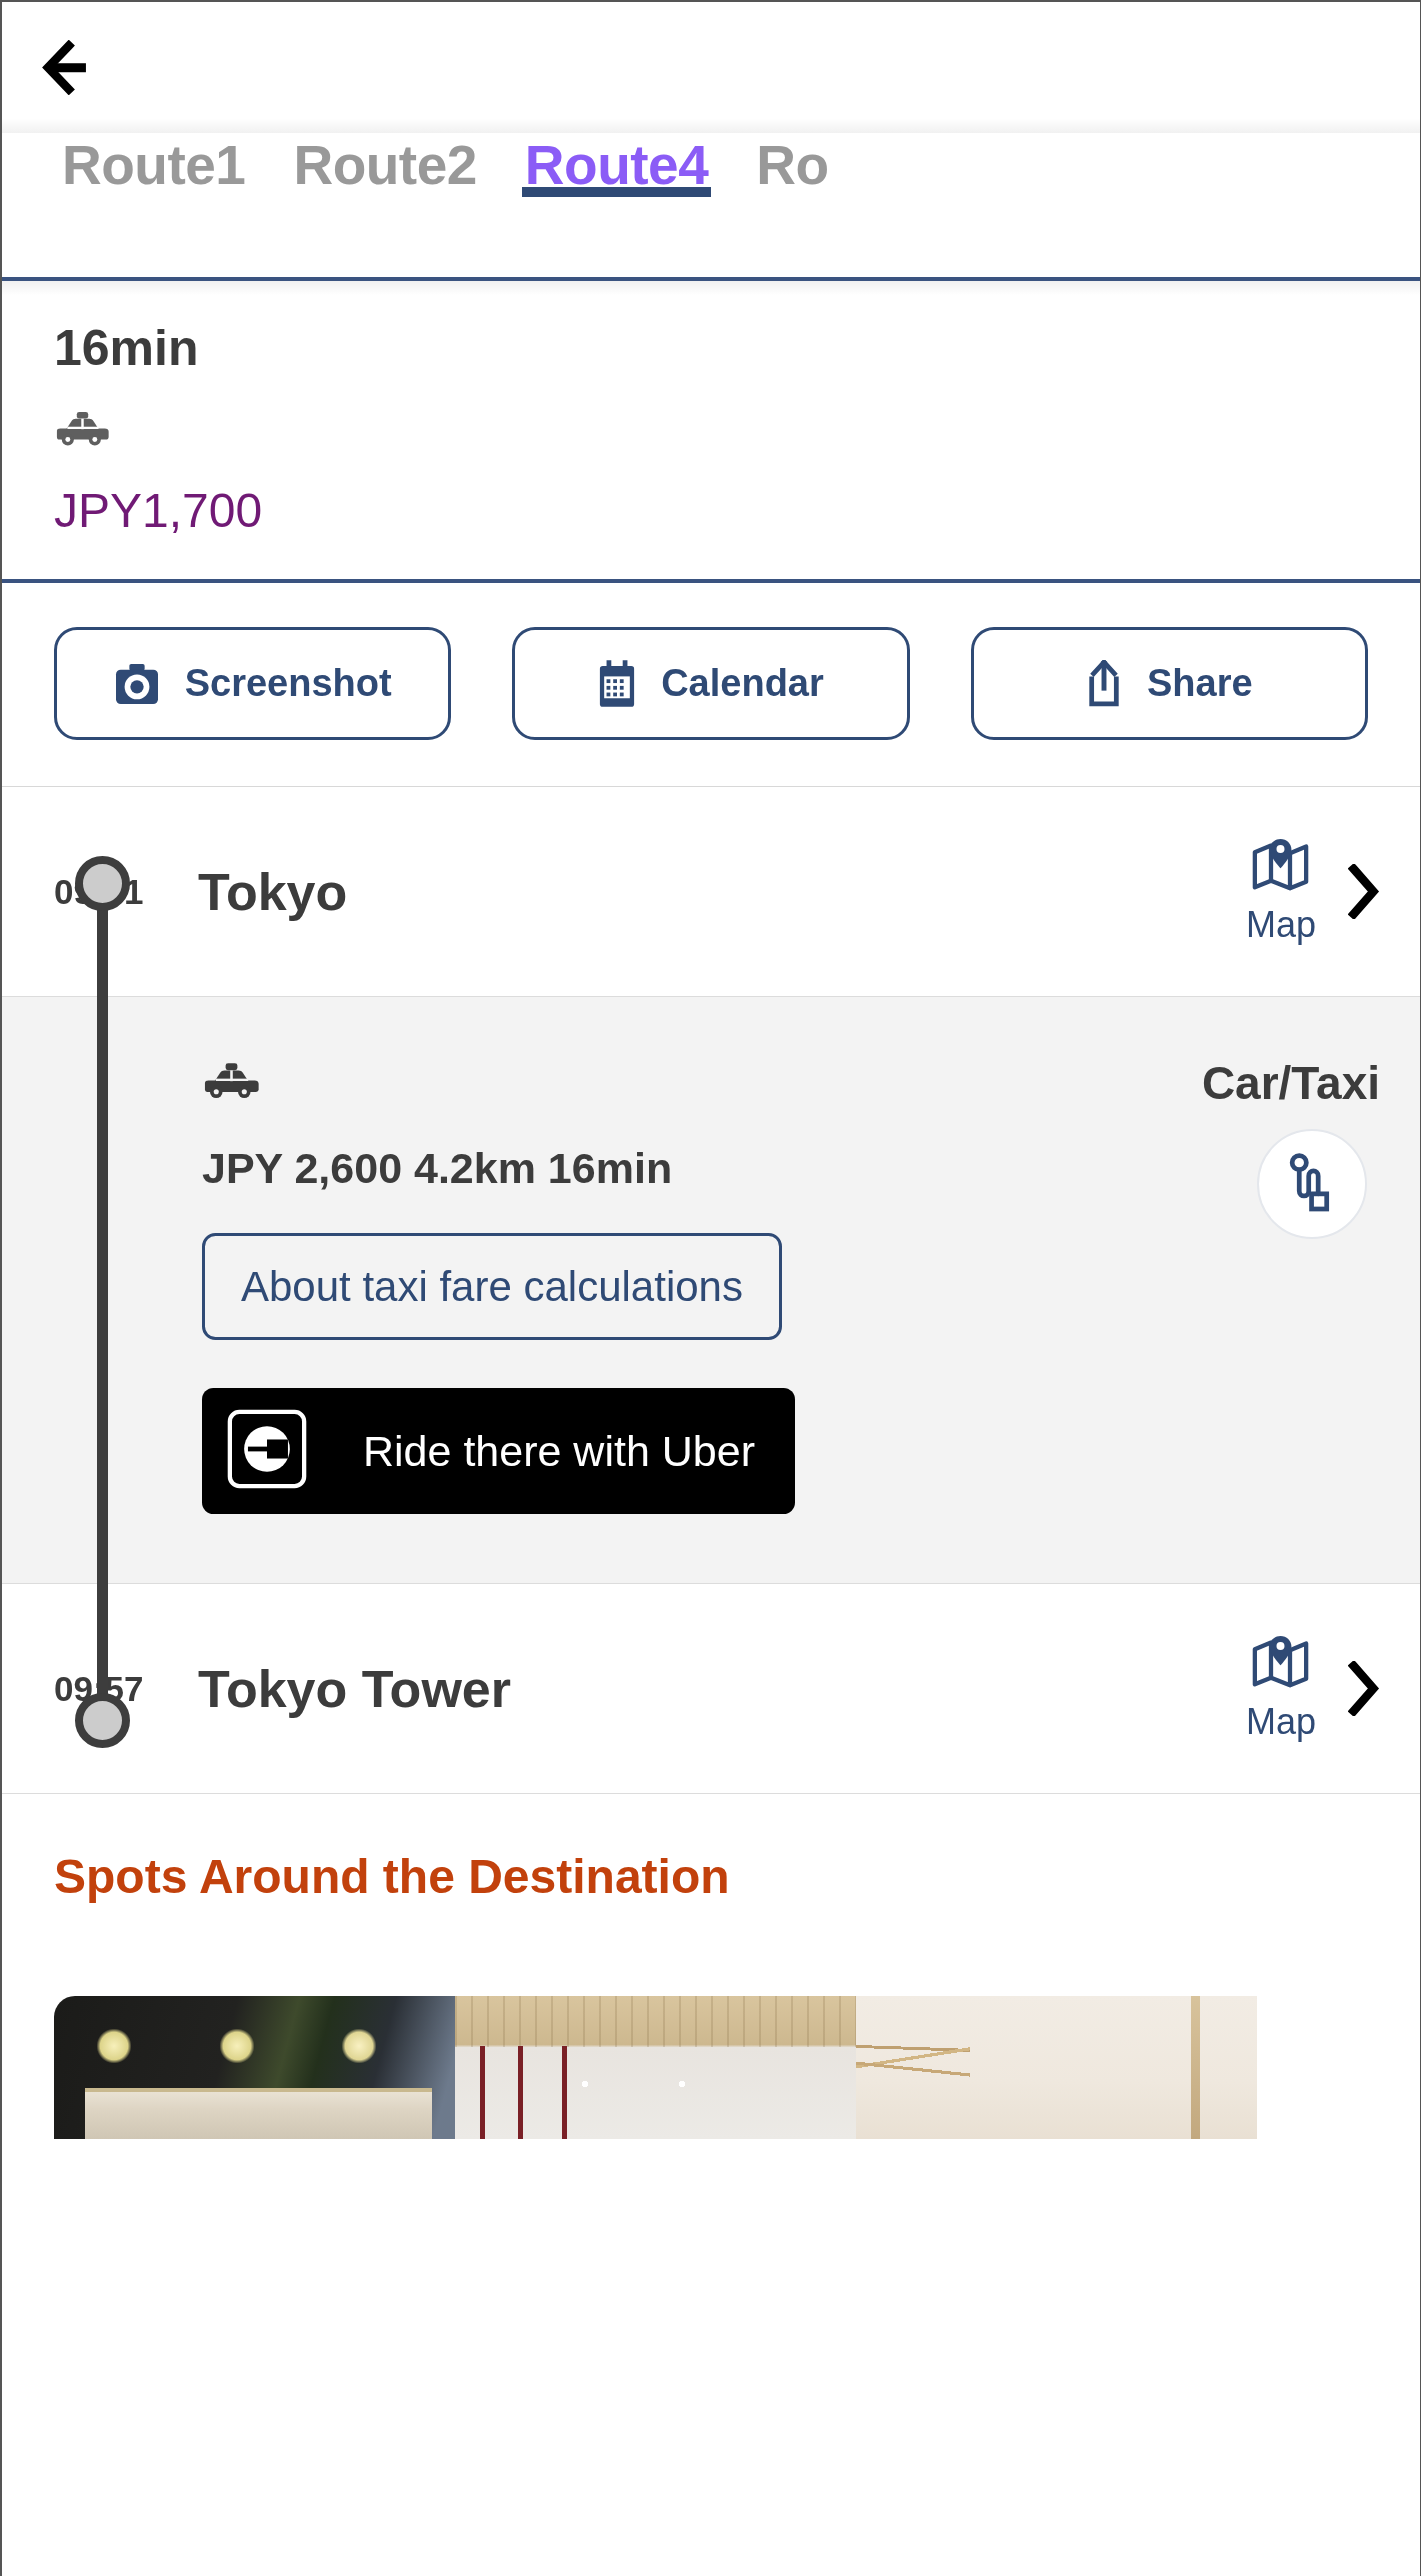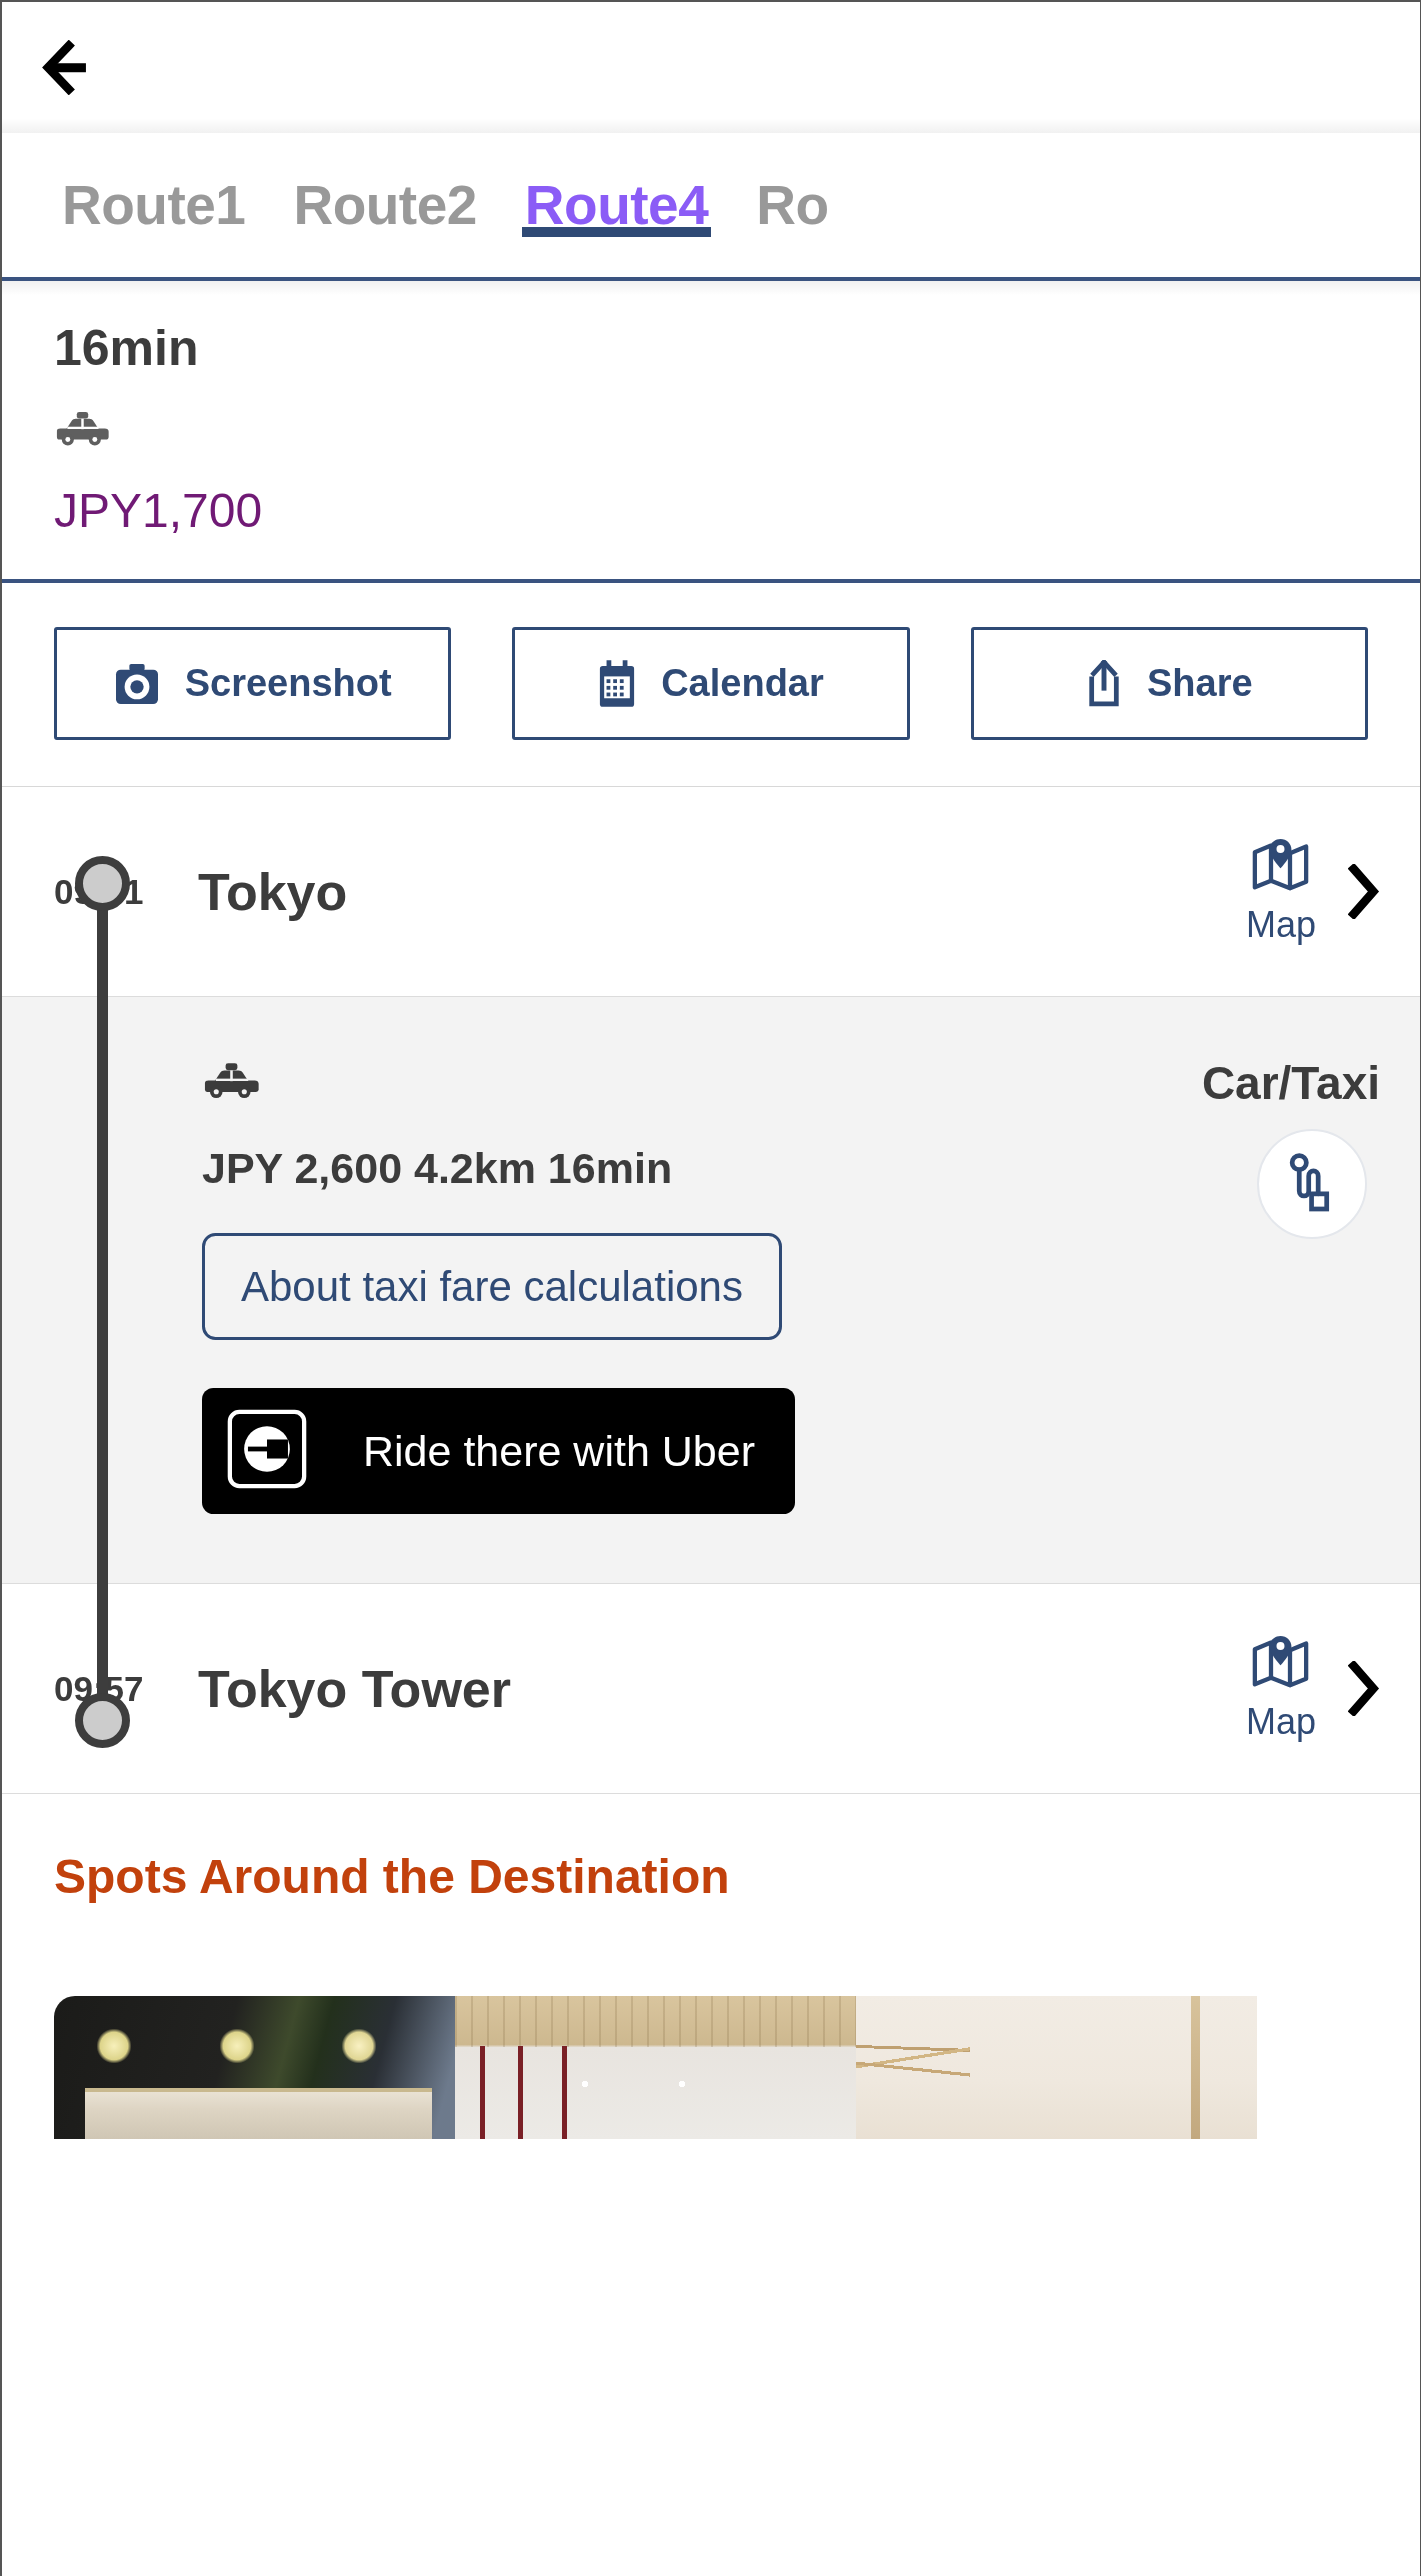--- a/index.html
+++ b/index.html
@@ -51,21 +51,21 @@
     border: none;
   }
   .back-btn svg { display: block; }
 
   
   .tabs {
     position: relative;
     height: 148px;
     background: #ffffff;
     display: flex;
-    align-items: center;
+    align-items: flex-start;
     padding-left: 36px;
     border-bottom: 4.8px solid #3a5380;
     overflow: hidden;
     white-space: nowrap;
   }
   .tab {
     position: relative;
     display: flex;
     align-items: center;
     padding: 0 24px;
@@ -123,21 +123,21 @@
     align-items: center;
     gap: 61px;
     padding: 44px 52px 46px 52px;
     background: #ffffff;
     border-bottom: 1.9px solid #d8d8d8;
   }
   .action-btn {
     flex: 1 1 0;
     height: 113px;
     border: 3.8px solid #2f4a75;
-    border-radius: 3px;
+    border-radius: 23px;
     background: #ffffff;
     display: flex;
     align-items: center;
     justify-content: center;
     gap: 25px;
     cursor: pointer;
     color: #2f4a75;
   }
   .action-label {
     font-size: 38px;

